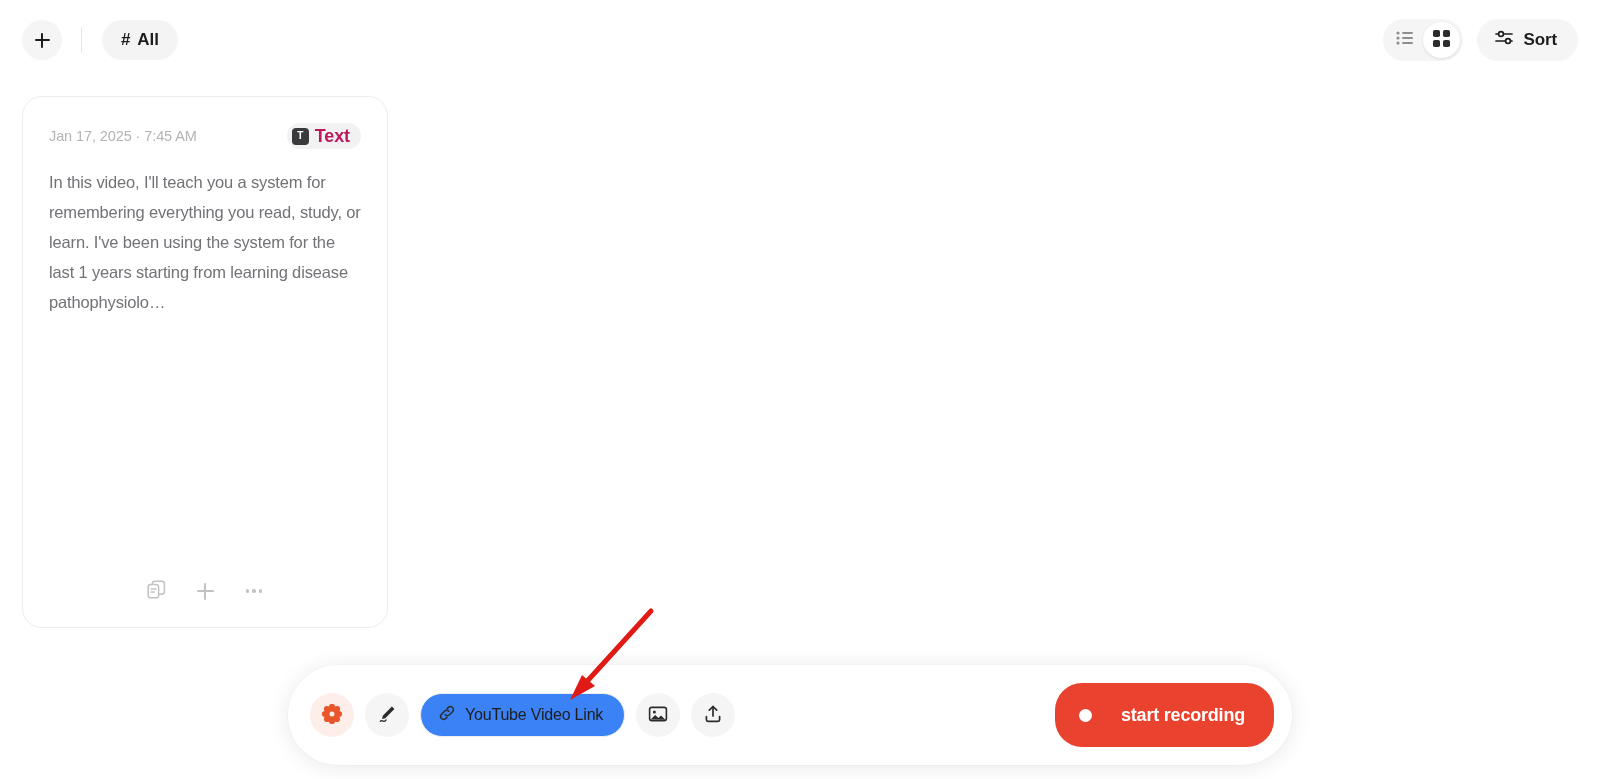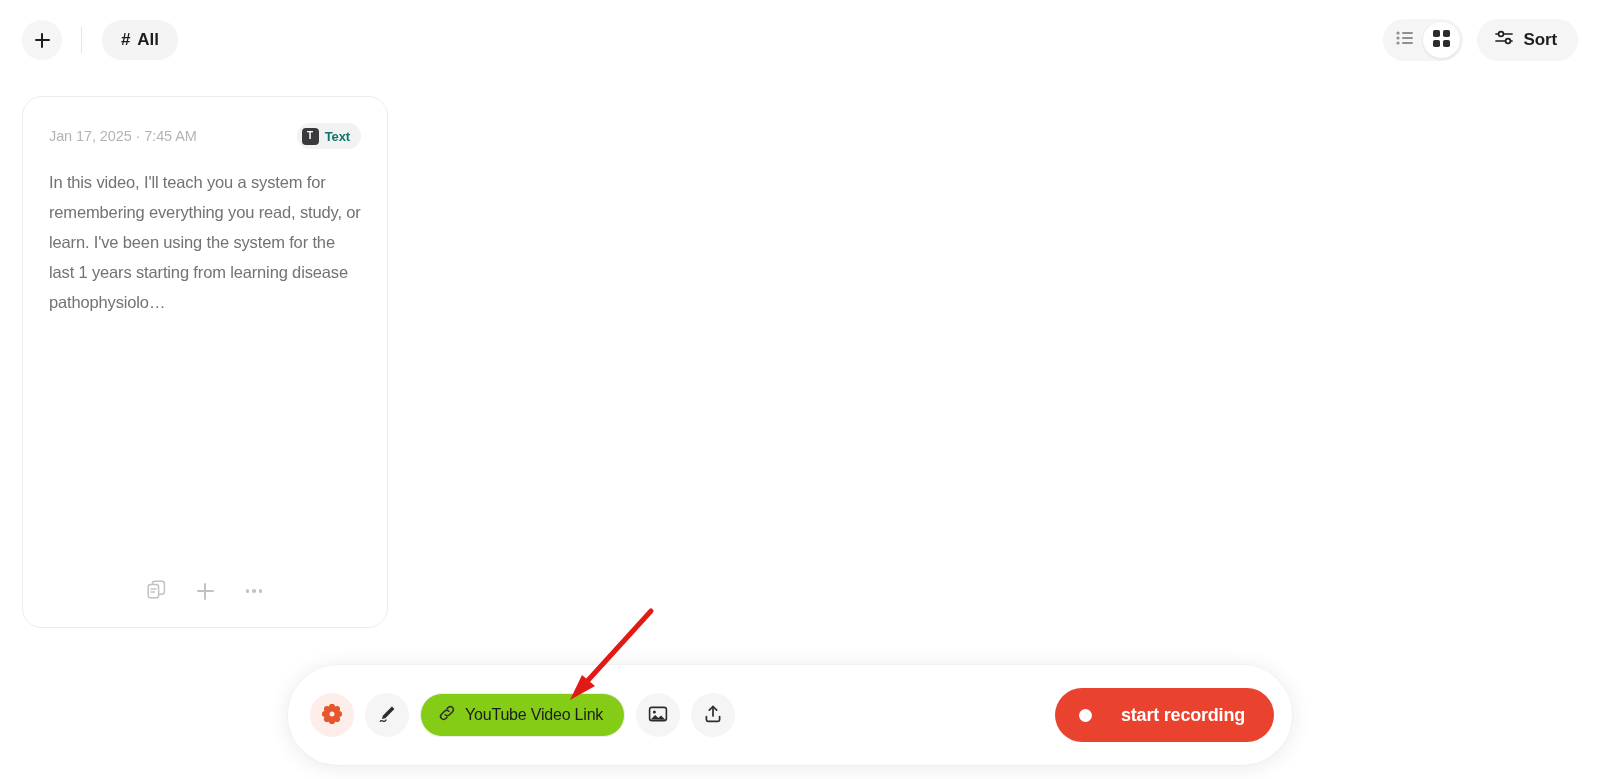--- a/index.html
+++ b/index.html
@@ -192,23 +192,23 @@
     color: #ffffff;
     font-size: 10px;
     font-weight: 700;
     display: flex;
     align-items: center;
     justify-content: center;
     line-height: 1;
   }
 
   .type-badge-label {
-    font-size: 13px;
+    font-size: 18px;
     font-weight: 600;
-    color: #0f766e;
+    color: #be185d;
     letter-spacing: -0.1px;
   }
 
   .card-title {
     margin-top: 20px;
     font-size: 17.5px;
     font-weight: 700;
     letter-spacing: -0.35px;
     color: #1a1a1c;
     white-space: nowrap;
@@ -307,36 +307,36 @@
     cursor: pointer;
     border: none;
   }
   .round-btn.accent {
     background: #fdeee9;
   }
 
   .link-pill {
     height: 44px;
     border-radius: 22px;
-    background: #84cc16;
+    background: #3b82f6;
     border: 1px solid #ededed;
     display: flex;
     align-items: center;
     gap: 9px;
     padding: 0 21px 0 17px;
     cursor: pointer;
     font-size: 16px;
     font-weight: 500;
     letter-spacing: -0.2px;
     color: #1d1d1f;
   }
 
   .record-button {
     margin-left: auto;
-    height: 54px;
+    height: 64px;
     border-radius: 27px;
     background: #e9422e;
     color: #ffffff;
     display: flex;
     align-items: center;
     gap: 29px;
     padding: 0 29px 0 24px;
     cursor: pointer;
     border: none;
     font-size: 18px;

